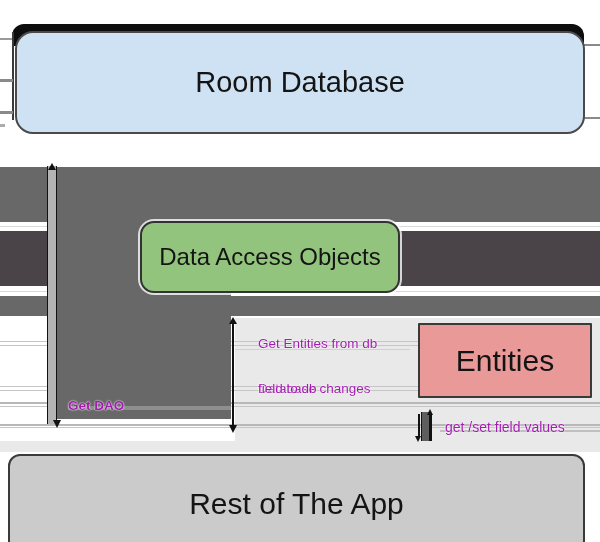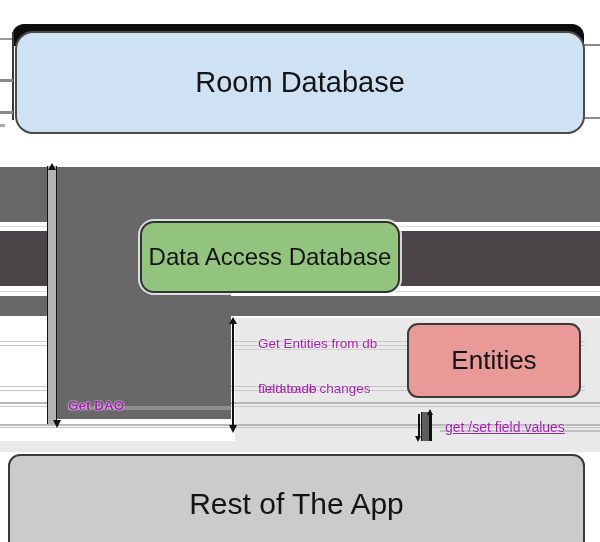--- a/index.html
+++ b/index.html
@@ -9,22 +9,22 @@
   }
   #stage *{position:absolute;box-sizing:border-box;}
 
   
   .node{display:flex;align-items:center;justify-content:center;z-index:6;text-align:center;}
   .room-box{left:15px;top:7px;width:570px;height:103px;background:var(--room-fill);
     border:2px solid #4a4a4a;border-radius:18px;font-size:29px;}
   .dao-box{left:140px;top:197px;width:260px;height:72px;background:var(--dao-fill);
     border:2px solid #333;border-radius:14px;font-size:24px;
     box-shadow:0 0 0 2px rgba(255,255,255,.78);}
-  .entities-box{left:407px;top:299px;width:174px;height:75px;background:var(--entities-fill);
-    border:2px solid #3a3a3a;border-radius:11px;font-size:26px;}
+  .entities-box{left:418px;top:299px;width:174px;height:75px;background:var(--entities-fill);
+    border:2px solid #3a3a3a;border-radius:1px;font-size:30px;}
   .app-box{left:8px;top:430px;width:577px;height:99px;background:var(--app-fill);
     border:2px solid #3a3a3a;border-radius:12px;font-size:30px;}
 
   
   .top-bar{left:12px;top:0;width:572px;height:22px;background:var(--top-bar);
     border-radius:12px 12px 0 0;z-index:1;}
   .top-bar-left-edge{left:12px;top:8px;width:2px;height:88px;background:#3a3a3a;z-index:1;}
 
   
   .band-top {left:0;top:143px;width:600px;height:55px;background:var(--arrow-gray);z-index:3;}
@@ -50,21 +50,21 @@
   .arr.small.up{border-left:3px solid transparent;border-right:3px solid transparent;border-bottom:6px solid #111;}
   .arr.small.down{border-left:3px solid transparent;border-right:3px solid transparent;border-top:6px solid #111;}
 
   
   .lbl{z-index:7;font-size:13.5px;color:#a21caf;white-space:nowrap;
     text-shadow:0 0 2px rgba(255,255,255,.9),0 0 1px rgba(255,255,255,.9);}
   .lbl-get-dao{left:68px;top:374px;font-weight:bold;}
   .lbl-get-entities{left:258px;top:312px;}
   .lbl-persist{left:258px;top:356px;line-height:17px;}
   .lbl-persist span{position:static;display:block;}
-  .lbl-get-set{left:445px;top:395px;font-size:14px;text-decoration:underline;}
+  .lbl-get-set{left:445px;top:395px;font-size:14px;}
 </style>
 </head>
 <body>
 
 <div id="stage">
 
   <div class="top-bar"></div>
   <div class="top-bar-left-edge"></div>
   <div class="tick" style="left:0;top:14px;width:12px;height:2px;background:#9a9a9a;"></div>
   <div class="tick" style="left:0;top:55px;width:13px;height:3px;background:#8a8a8a;"></div>
@@ -109,21 +109,21 @@
   <div class="minibar"></div>
   <div class="vline" style="left:418px;top:390px;width:2px;height:24px;"></div>
   <div class="arr small down" style="left:415px;top:412px;"></div>
   <div class="vline" style="left:430px;top:390px;width:2px;height:27px;"></div>
   <div class="arr small up" style="left:427px;top:385px;"></div>
 
   <div class="node room-box">
     <span>Room Database</span>
   </div>
   <div class="node dao-box">
-    <span>Data Access Database</span>
+    <span>Data Access Objects</span>
   </div>
   <div class="node entities-box">
     <span>Entities</span>
   </div>
   <div class="node app-box">
     <span>Rest of The App</span>
   </div>
 
   <div class="lbl lbl-get-dao">Get DAO</div>
   <div class="lbl lbl-get-entities">Get Entities from db</div>

